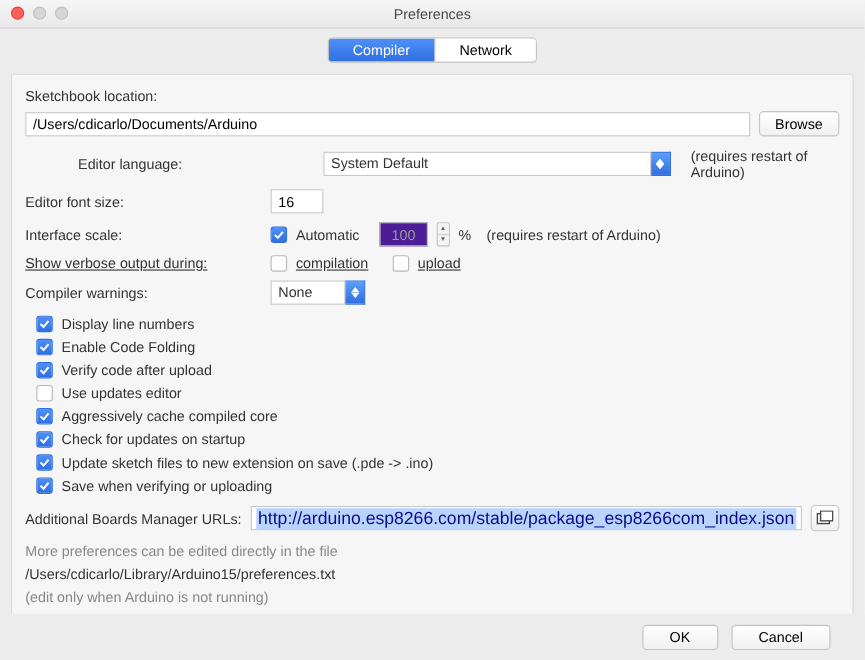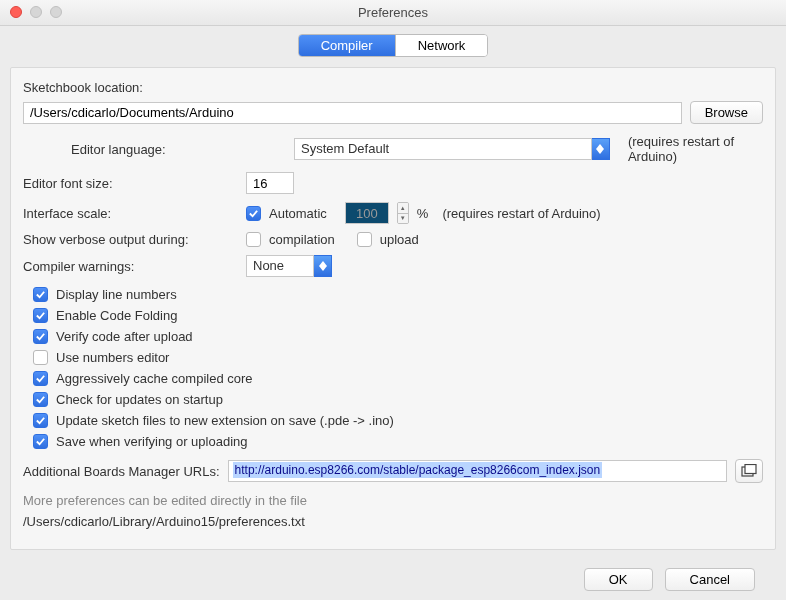--- a/index.html
+++ b/index.html
@@ -120,21 +120,21 @@
     flex-direction: column;
     align-items: center;
     justify-content: center;
     cursor: pointer;
   }
   .sel-caret svg { width: 8px; height: 5px; }
   .small-num {
     width: 44px;
     height: 22px;
     border: 1px solid #c8c8c8;
-    background: #0c4a6e;
+    background: #4c1d95;
     text-align: center;
     font-size: 13px;
     color: #999;
     font-family: inherit;
   }
   .stepper {
     width: 12px;
     height: 22px;
     display: flex;
     flex-direction: column;
@@ -177,21 +177,21 @@
     align-items: center;
     gap: 8px;
     margin-bottom: 6px;
   }
   .url-input {
     flex: 1;
     height: 22px;
     border: 1px solid #c8c8c8;
     background: #fff;
     padding: 2px 4px;
-    font-size: 12px;
+    font-size: 16px;
   }
   .url-text {
     background: #b9d5ff;
     color: #0a0a8a;
     padding: 1px 2px;
   }
   .icon-btn {
     width: 28px;
     height: 24px;
     background: linear-gradient(#ffffff, #f0f0f0);
@@ -277,21 +277,21 @@
     <span>Automatic</span>
     <input class="small-num" style="margin-left: 10px;" value="100">
     <div class="stepper">
       <div>▲</div>
       <div>▼</div>
     </div>
     <span>%</span>
     <span style="margin-left:6px;" class="hint">(requires restart of Arduino)</span>
   </div>
 
-  <div class="row" style="margin-top:0;">
+  <div class="row" style="margin-top:0;text-decoration:underline;">
     <span class="label-col">Show verbose output during:</span>
     <span class="checkbox"></span>
     <span>compilation</span>
     <span class="checkbox" style="margin-left:14px;"></span>
     <span>upload</span>
   </div>
 
   <div class="row" style="margin-top:8px;">
     <span class="label-col">Compiler warnings:</span>
     <div class="select-wrap" style="width:86px;">
@@ -327,21 +327,21 @@
     <div class="crow">
       <span class="checkbox checked">
           <svg viewBox="0 0 12 12">
             <path d="M2 6 L5 9 L10 3" stroke="#fff" stroke-width="2" fill="none"></path>
           </svg>
         </span>
       <span>Verify code after upload</span>
     </div>
     <div class="crow">
       <span class="checkbox"></span>
-      <span>Use numbers editor</span>
+      <span>Use updates editor</span>
     </div>
     <div class="crow">
       <span class="checkbox checked">
           <svg viewBox="0 0 12 12">
             <path d="M2 6 L5 9 L10 3" stroke="#fff" stroke-width="2" fill="none"></path>
           </svg>
         </span>
       <span>Aggressively cache compiled core</span>
     </div>
     <div class="crow">
@@ -379,20 +379,21 @@
       <svg width="16" height="14" viewBox="0 0 16 14">
           <rect x="1" y="3" width="11" height="9" fill="none" stroke="#444" stroke-width="1.2"></rect>
           <rect x="4" y="0.5" width="11" height="9" fill="#fff" stroke="#444" stroke-width="1.2"></rect>
         </svg>
     </span>
   </div>
 
   <div class="footer-note">
     <div>More preferences can be edited directly in the file</div>
     <div class="footer-path">/Users/cdicarlo/Library/Arduino15/preferences.txt</div>
+    <div>(edit only when Arduino is not running)</div>
   </div>
 
 </div>
 
 <div class="bottom-bar">
   <button class="mac-btn">OK</button>
   <button class="mac-btn">Cancel</button>
 </div>
 
 </body></html>

